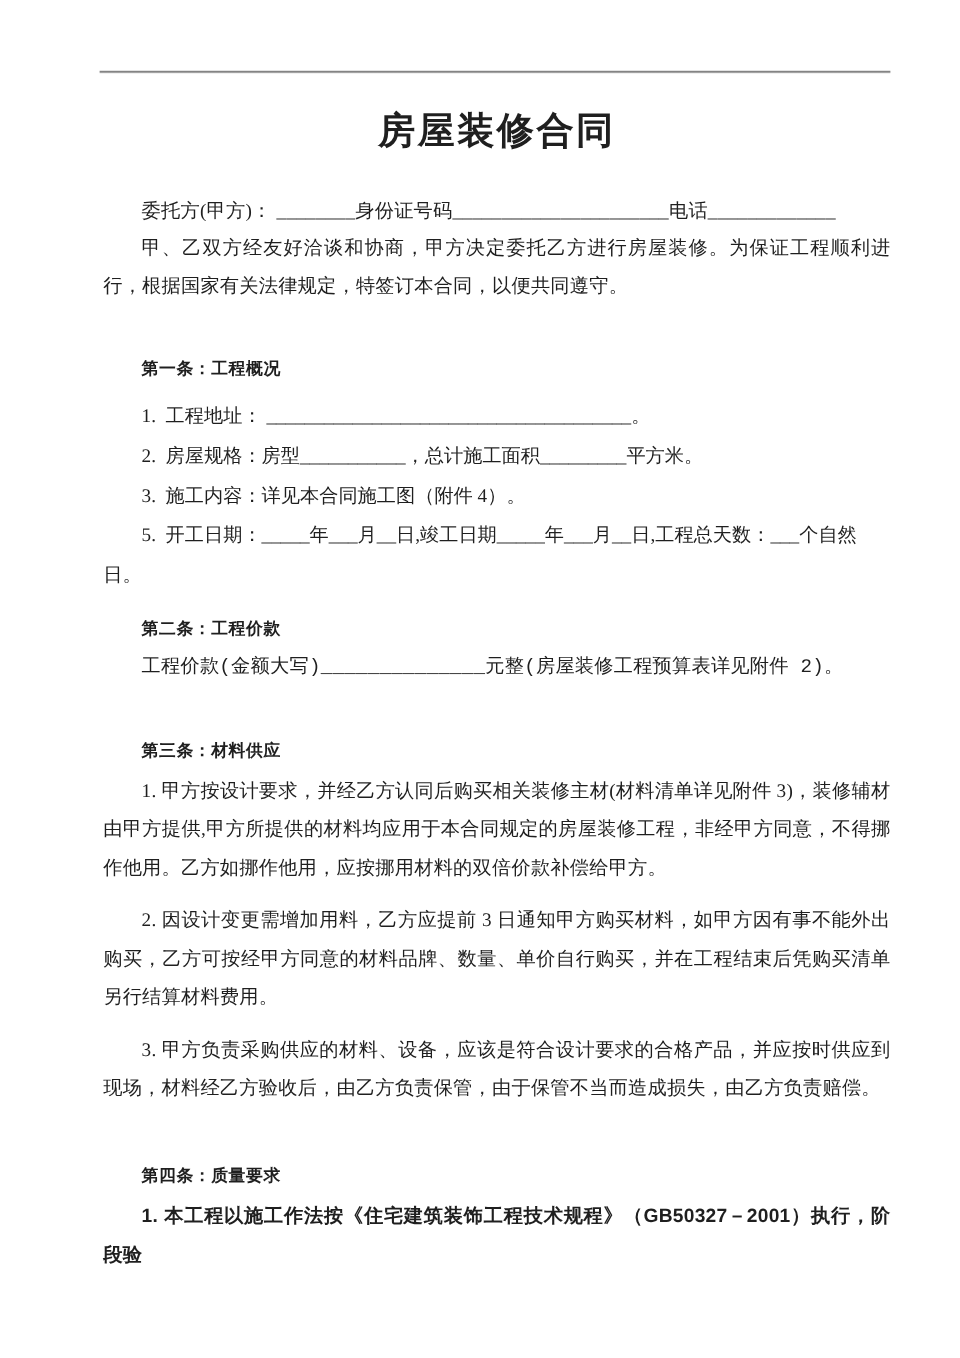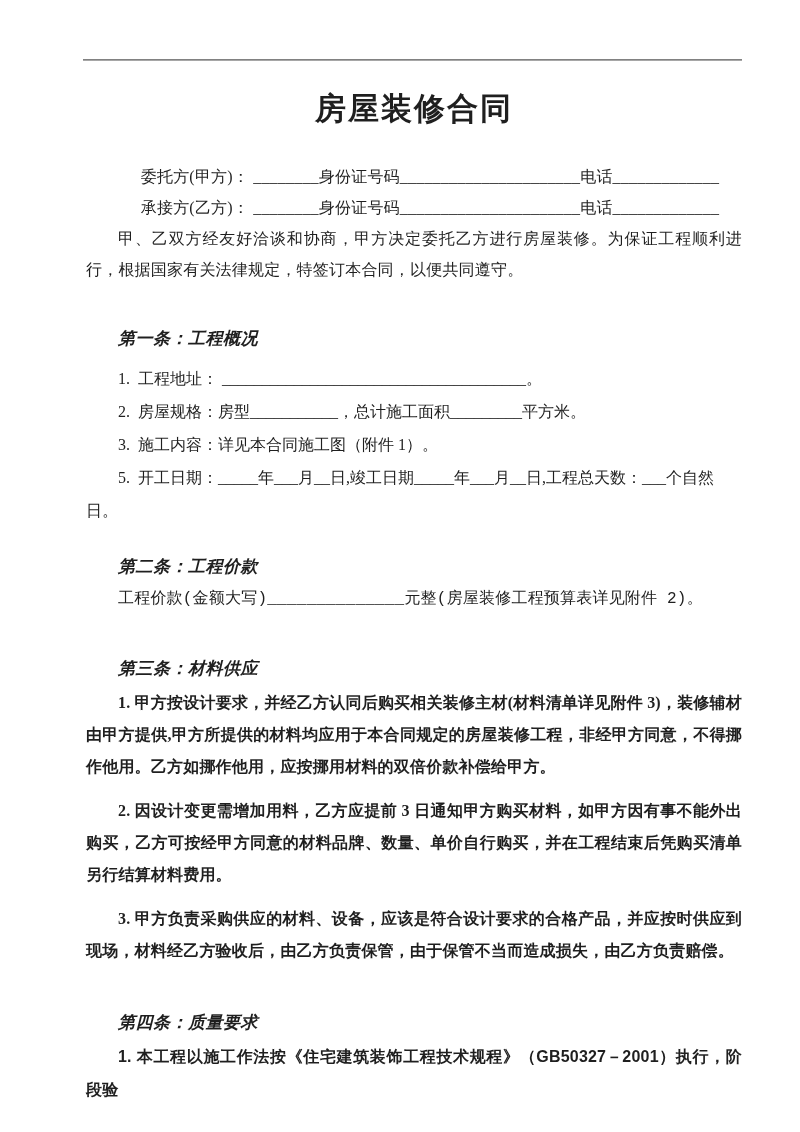--- a/index.html
+++ b/index.html
@@ -45,61 +45,60 @@
     font-size: 31px;
     letter-spacing: 2px;
   }
   .row {
     margin-top: 0;
     line-height: 31px;
     text-indent: 32px;
     white-space: pre-wrap;
     letter-spacing: 0.2px;
   }
-  .rows { margin-top: 31px; text-align: center; }
+  .rows { margin-top: 31px; }
   .para {
     margin: 0;
     line-height: 31px;
     text-indent: 32px;
     text-align: justify;
     letter-spacing: 0.2px;
   }
   .intro { margin-top: 0; }
   .heading {
     margin: 0;
     line-height: 31px;
     text-indent: 32px;
     font-family: "Liberation Sans", "DejaVu Sans", sans-serif;
     font-weight: 700;
-    font-size: 17px;
+    font-size: 14px;
     letter-spacing: 0.5px;
-    font-style: italic;
   }
   .h-s1 { margin-top: 38px; }
-  .h-s2 { margin-top: 24px; }
+  .h-s2 { margin-top: 12px; }
   .h-s3 { margin-top: 38px; }
   .h-s4 { margin-top: 40px; }
   .items { margin-top: 8px; }
   .item {
     line-height: 33px;
     text-indent: 32px;
     white-space: pre-wrap;
     letter-spacing: 0;
   }
   .price-line {
     margin-top: 2px;
     line-height: 31px;
     text-indent: 32px;
     white-space: pre-wrap;
     letter-spacing: 0.2px;
     font-family: Liberation Mono, monospace;
   }
   .p-group { margin-top: 3px; }
   .para + .para { margin-top: 12px; }
-  .para-3l { line-height: 32px; font-weight: bold; }
+  .para-3l { line-height: 32px; }
   .bold-para {
     margin-top: 2px;
     line-height: 33px;
     font-family: "Liberation Sans", "DejaVu Sans", sans-serif;
     font-weight: 700;
     letter-spacing: 0.2px;
   }
 </style>
 </head>
 <body>
@@ -107,31 +106,30 @@
 <div class="page">
 
   <div class="rule"></div>
 
   <div class="doc">
 
     <h1 class="title">房屋装修合同</h1>
 
     <div class="rows">
       <div class="row">委托方(甲方)： ________身份证号码______________________电话_____________</div>
-      <div class="row">承接方(乙方)： ________身份证号码______________________电话_____________</div>
     </div>
 
     <p class="para intro">甲、乙双方经友好洽谈和协商，甲方决定委托乙方进行房屋装修。为保证工程顺利进行，根据国家有关法律规定，特签订本合同，以便共同遵守。</p>
 
     <h2 class="heading h-s1">第一条：工程概况</h2>
 
     <div class="items">
       <div class="item">1.  工程地址： ______________________________________。</div>
       <div class="item">2.  房屋规格：房型___________，总计施工面积_________平方米。</div>
-      <div class="item">3.  施工内容：详见本合同施工图（附件 1）。</div>
+      <div class="item">3.  施工内容：详见本合同施工图（附件 4）。</div>
       <div class="item">5.  开工日期：_____年___月__日,竣工日期_____年___月__日,工程总天数：___个自然日。</div>
     </div>
 
     <h2 class="heading h-s2">第二条：工程价款</h2>
 
     <div class="price-line">工程价款(金额大写)______________元整(房屋装修工程预算表详见附件 2)。</div>
 
     <h2 class="heading h-s3">第三条：材料供应</h2>
 
     <div class="p-group">

